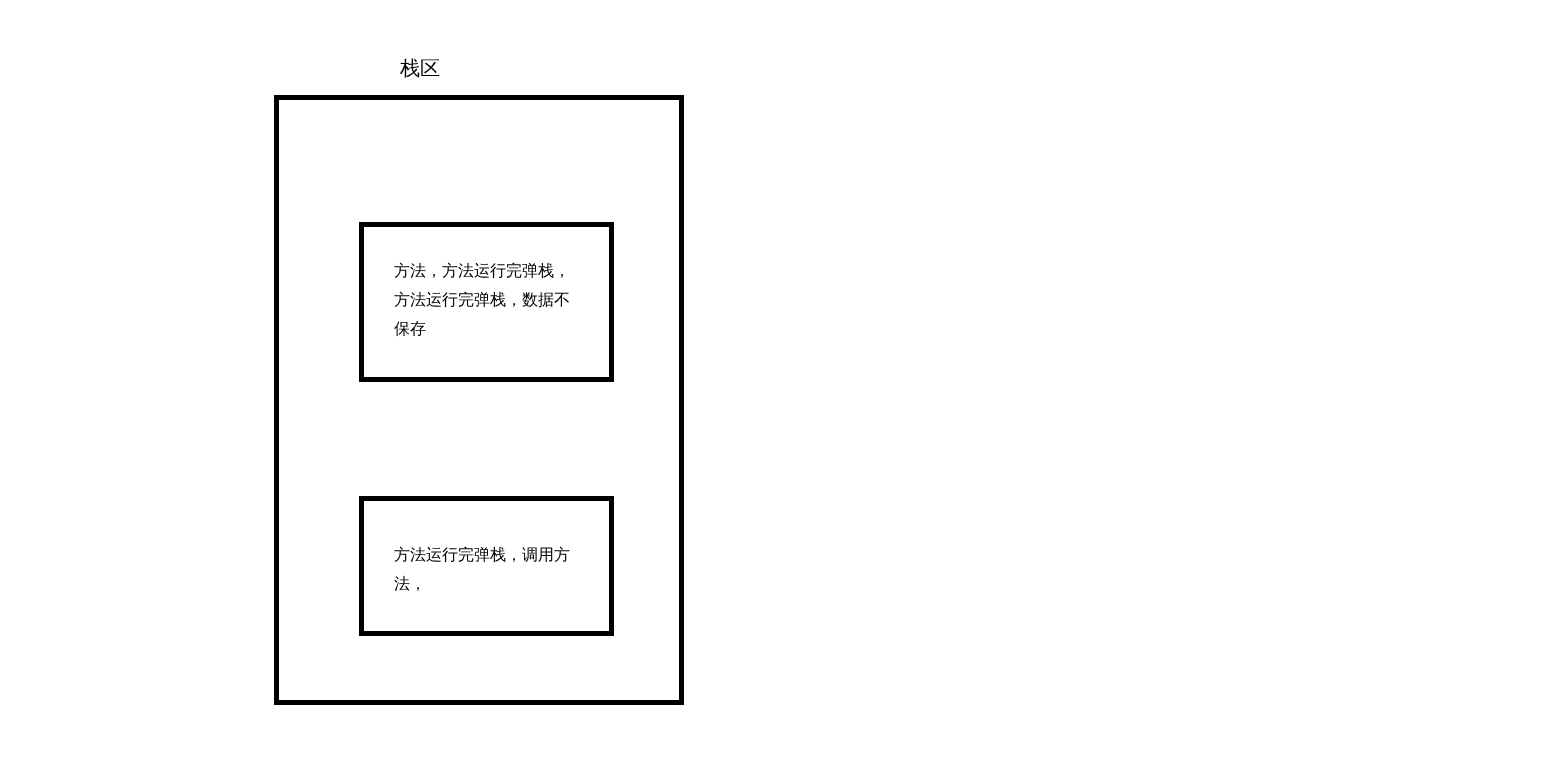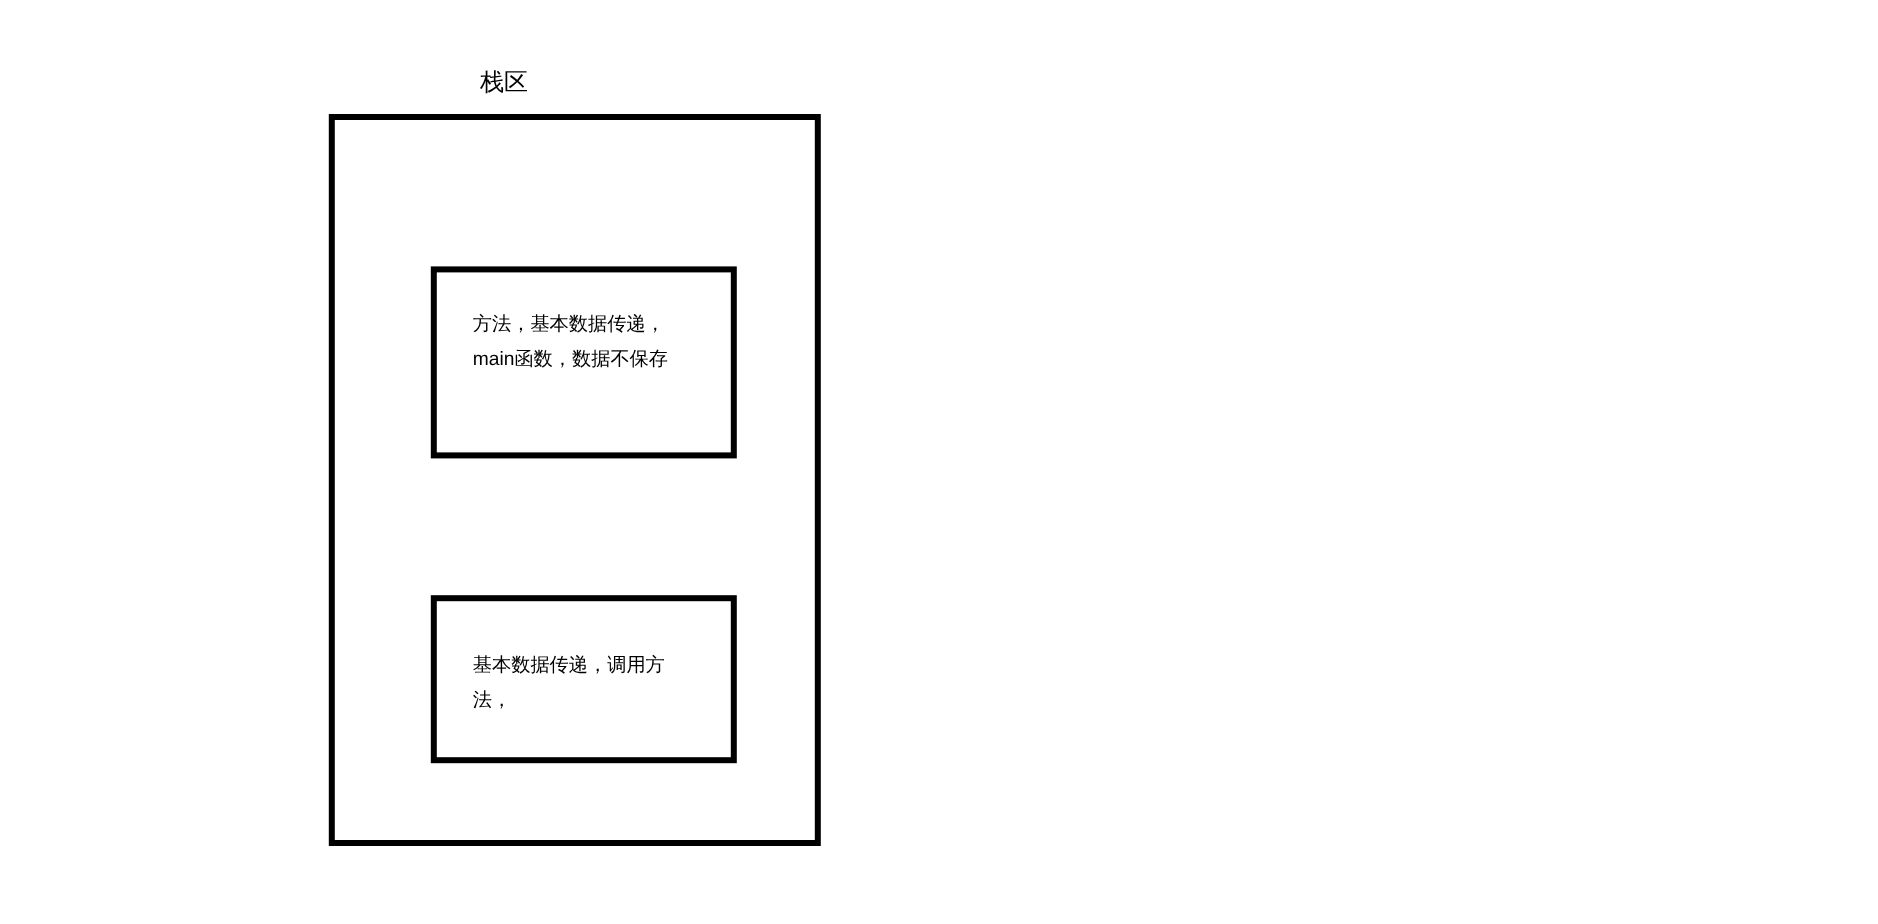--- a/index.html
+++ b/index.html
@@ -62,20 +62,20 @@
     }
   </style>
 </head>
 <body>
 
 <div class="title-label">栈区</div>
 
 <div class="stack-container">
 
   <div class="method-box">
-    <div class="method-box-text">方法，基本数据传递，main函数，数据不保存</div>
+    <div class="method-box-text">方法，方法运行完弹栈，方法运行完弹栈，数据不保存</div>
   </div>
 
   <div class="main-box">
-    <div class="main-box-text">基本数据传递，调用方法，</div>
+    <div class="main-box-text">方法运行完弹栈，调用方法，</div>
   </div>
 
 </div>
 
 </body></html>

